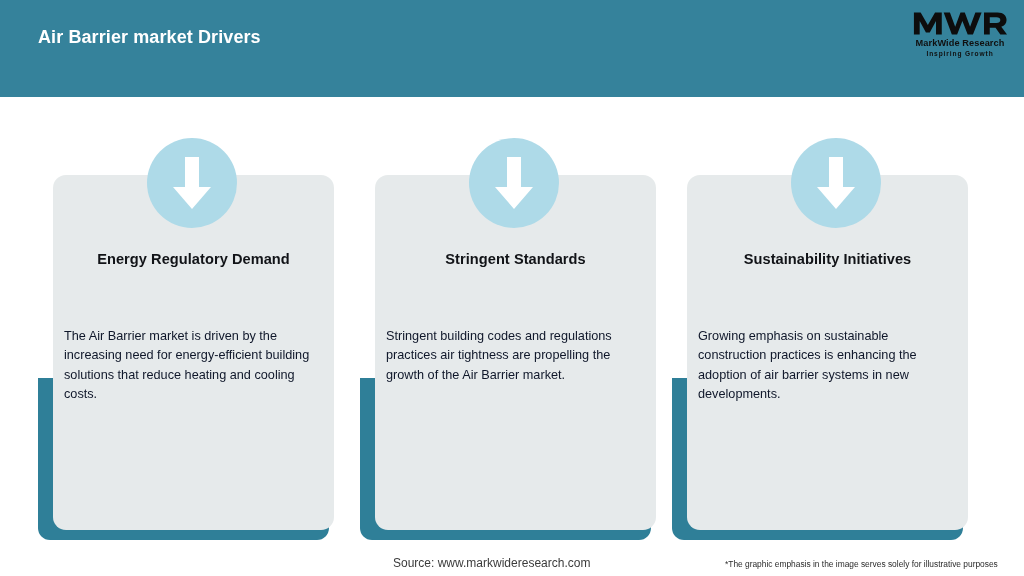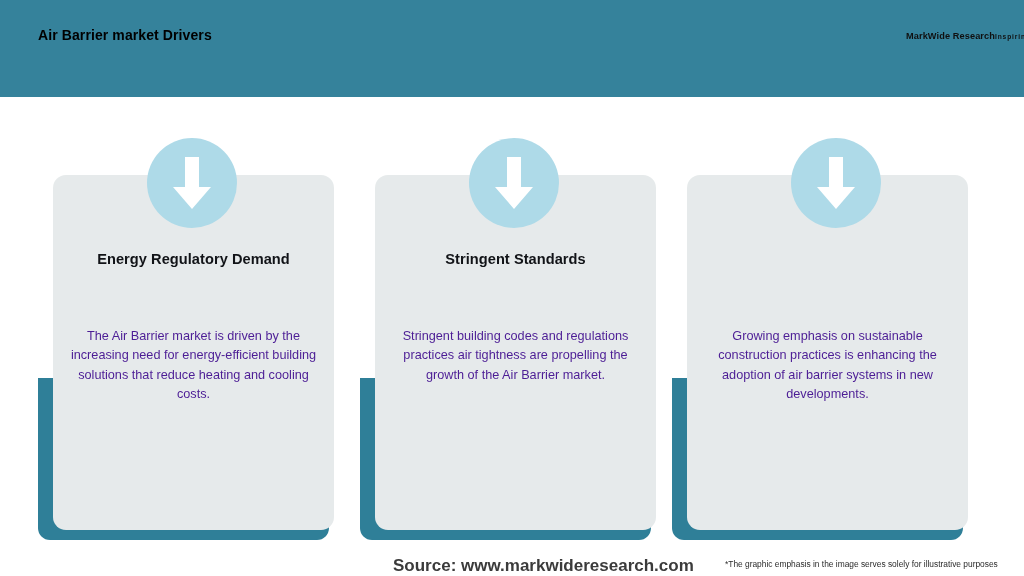--- a/index.html
+++ b/index.html
@@ -11,28 +11,28 @@
   }
   .slide{ position:relative; width:1024px; height:576px; background:#ffffff; }
 
   
   .header{
     position:absolute; left:0; top:0; width:1024px; height:97px;
     background:#35829b;
   }
   .header-title{
     position:absolute; left:38px; top:27px;
-    font-size:14px; font-weight:bold; color:#000000;
+    font-size:18px; font-weight:bold; color:#ffffff;
     letter-spacing:.1px;
   }
   
   .logo{
     position:absolute; right:10px; top:8px;
     width:108px; height:56px;
-    display:flex; flex-direction:row; align-items:center; justify-content:flex-start;
+    display:flex; flex-direction:column; align-items:center; justify-content:flex-start;
   }
   .logo-mark{ width:96px; height:30px; display:block; }
   .logo-name{
     font-size:9.2px; font-weight:bold; color:#101010;
     letter-spacing:.1px; line-height:1.05; margin-top:1px; white-space:nowrap;
   }
   .logo-tag{
     font-size:6.6px; font-weight:bold; color:#101010;
     letter-spacing:.9px; line-height:1.1; margin-top:1px; white-space:nowrap;
   }
@@ -55,39 +55,39 @@
     background:#e6eaeb; border-radius:13px;
   }
 
   .card-title{
     position:absolute; left:12px; right:12px; top:76px;
     text-align:center; font-size:14.6px; font-weight:bold; color:#111317;
     letter-spacing:.05px;
   }
   .card-body{
     position:absolute; left:11px; right:11px; top:152px;
-    font-size:12.7px; line-height:1.52; color:#4c1d95;
-    text-align:center;
+    font-size:12.7px; line-height:1.52; color:#0f172a;
+    text-align:left;
   }
 
   
   .circle{
     position:absolute; top:138px; width:90px; height:90px;
     border-radius:50%; background:#aedae8;
     display:flex; align-items:center; justify-content:center;
   }
   .circle.c0{ left:147px; }
   .circle.c1{ left:469px; }
   .circle.c2{ left:791px; }
   .arrow-svg{ width:42px; height:56px; display:block; }
 
   
   .source{
     position:absolute; left:393px; top:556px;
-    font-size:17px; font-weight:bold; color:#3b3b3b;
+    font-size:12px; font-weight:normal; color:#3b3b3b;
     white-space:nowrap;
   }
   .disclaimer{
     position:absolute; left:725px; top:559px;
     font-size:8.4px; color:#2b2b2b; white-space:nowrap;
   }
 </style>
 </head>
 <body>
 
@@ -121,20 +121,21 @@
     <div class="accent"></div>
     <div class="card">
       <div class="card-title">Stringent Standards</div>
       <div class="card-body">Stringent building codes and regulations practices air tightness are propelling the growth of the Air Barrier market.</div>
     </div>
   </div>
 
   <div class="card-wrap c2">
     <div class="accent"></div>
     <div class="card">
+      <div class="card-title">Sustainability Initiatives</div>
       <div class="card-body">Growing emphasis on sustainable construction practices is enhancing the adoption of air barrier systems in new developments.</div>
     </div>
   </div>
 
   <div class="circle c0">
     <svg class="arrow-svg" viewBox="0 0 42 56">
       <path d="M14 2 H28 V32 H40 L21 54 L2 32 H14 Z" fill="#ffffff"></path>
     </svg>
   </div>
   <div class="circle c1">

